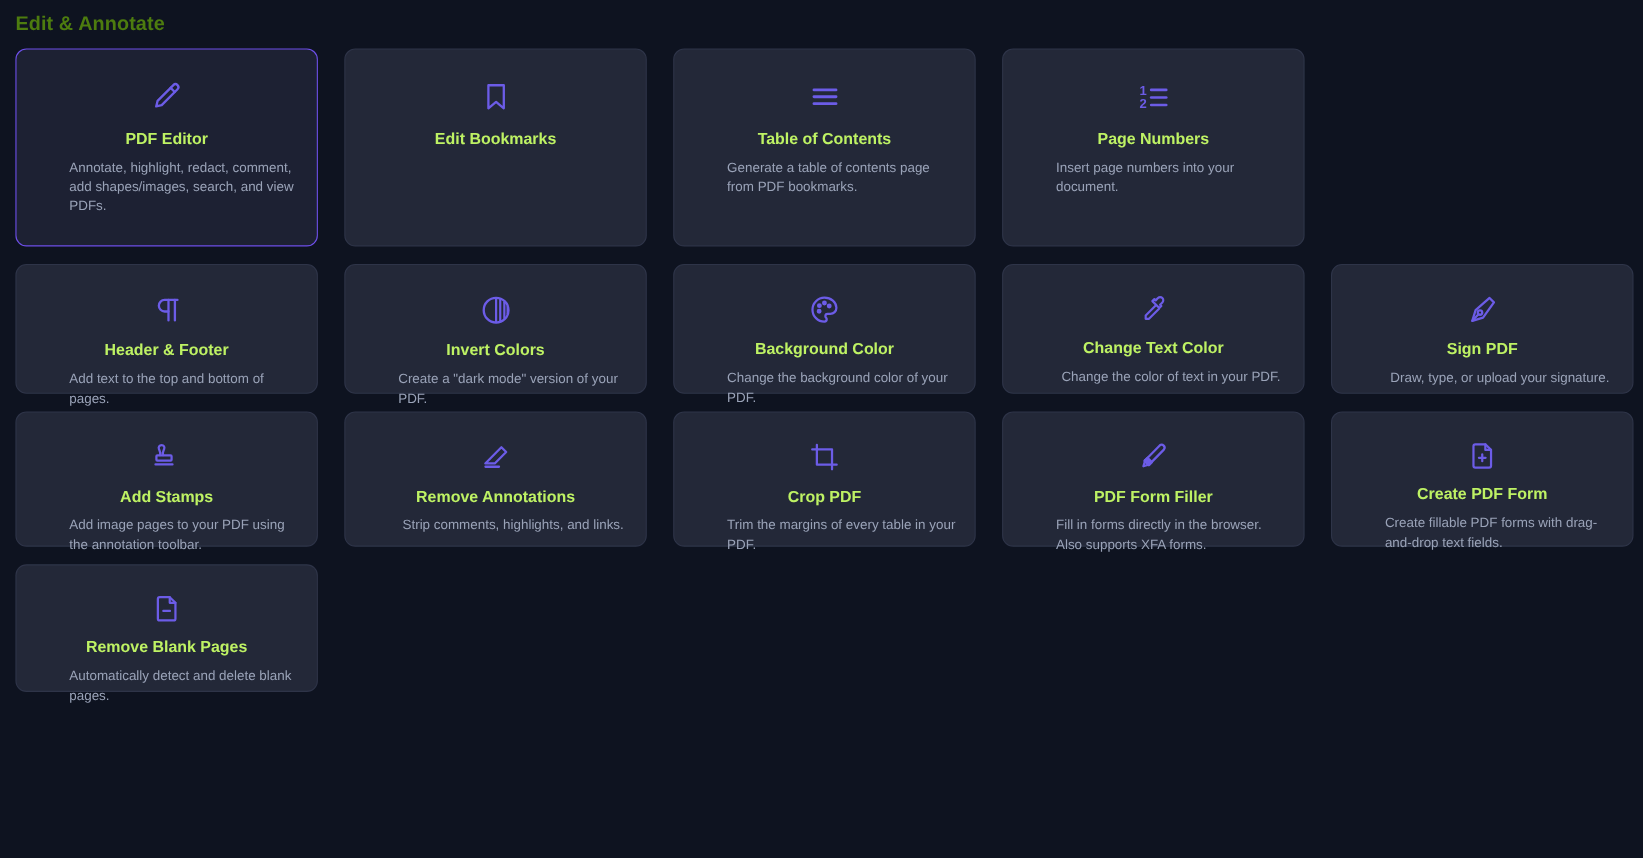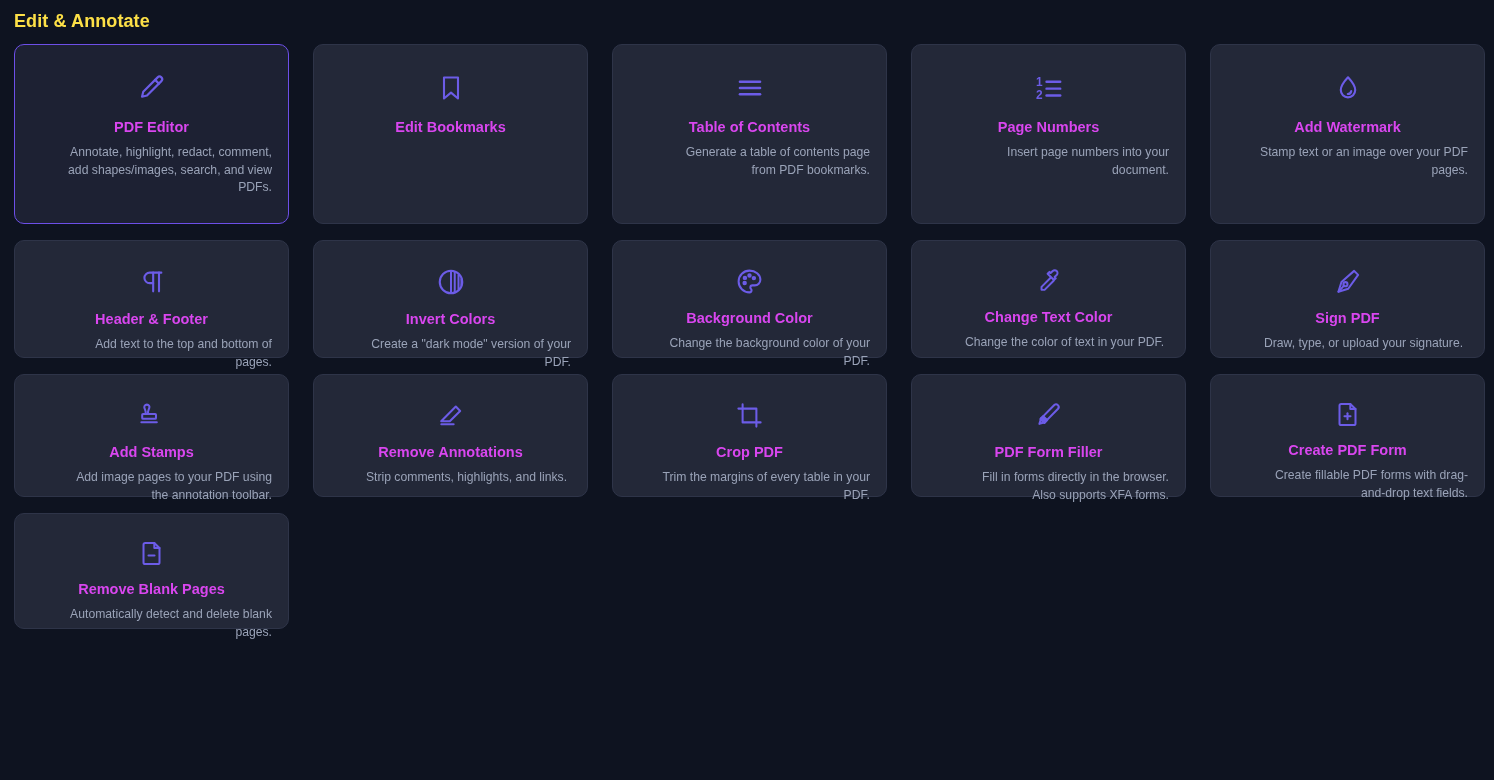--- a/index.html
+++ b/index.html
@@ -12,21 +12,21 @@
   }
   .page {
     width: 1494px;
     height: 780px;
     padding: 8px 8px 0 8px;
     background: #0e1320;
   }
   .section-title {
     font-size: 18px;
     font-weight: bold;
-    color: #fde047;
+    color: #4d7c0f;
     letter-spacing: 0.1px;
     margin: 3px 0 12px 6px;
   }
   .card {
     background: #232838;
     border: 1px solid #2e3448;
     border-radius: 10px;
     display: flex;
     flex-direction: column;
     align-items: center;
@@ -45,29 +45,29 @@
     display: flex;
     align-items: center;
     justify-content: center;
     margin-bottom: 14px;
     color: #6c5ce7;
   }
   .card .icon svg { display: block; }
   .card-title {
     font-size: 14.5px;
     font-weight: bold;
-    color: #d946ef;
+    color: #bef264;
     text-align: left;
     margin-bottom: 8px;
     line-height: 1.2;
   }
   .card-desc {
     font-size: 12.2px;
     color: #9aa3b8;
-    text-align: right;
+    text-align: left;
     line-height: 1.42;
     max-width: 230px;
     margin-left: 32px;
   }
   
   .row1 .card { height: 180px; }
   .row2 .card { height: 118px; }
   .row3 .card { height: 123px; }
   .row4 .card { height: 116px; }
   .grid-row {
@@ -126,30 +126,20 @@
           <text x="1.5" y="20.5" font-family="Liberation Sans, sans-serif" font-size="9.5" font-weight="bold" fill="currentColor" stroke="none">2</text>
           <path d="M10 7h11"></path>
             <path d="M10 12.5h11"></path>
             <path d="M10 18h11"></path>
         </svg>
       </span>
       <div class="card-title">Page Numbers</div>
       <div class="card-desc">Insert page numbers into your document.</div>
     </div>
 
-    <div class="card">
-      <span class="icon">
-        <svg width="28" height="28" viewBox="0 0 24 24" fill="none" stroke="currentColor" stroke-width="1.8" stroke-linecap="round" stroke-linejoin="round">
-          <path d="M12 2.8c0 0-6.2 6.6-6.2 11a6.2 6.2 0 0 0 12.4 0c0-4.4-6.2-11-6.2-11z"></path>
-          <path d="M14.8 14.6a3.1 3.1 0 0 1-3 2.6"></path>
-        </svg>
-      </span>
-      <div class="card-title">Add Watermark</div>
-      <div class="card-desc">Stamp text or an image over your PDF pages.</div>
-    </div>
   </div>
 
   <div class="grid-row row2">
 
     <div class="card">
       <span class="icon">
         <svg width="28" height="30" viewBox="0 0 24 24" fill="none" stroke="currentColor" stroke-width="1.8" stroke-linecap="round" stroke-linejoin="round">
           <path d="M20 4H10a4.5 4.5 0 0 0 0 9h3"></path>
           <path d="M13 4v16"></path>
           <path d="M18 4v16"></path>

